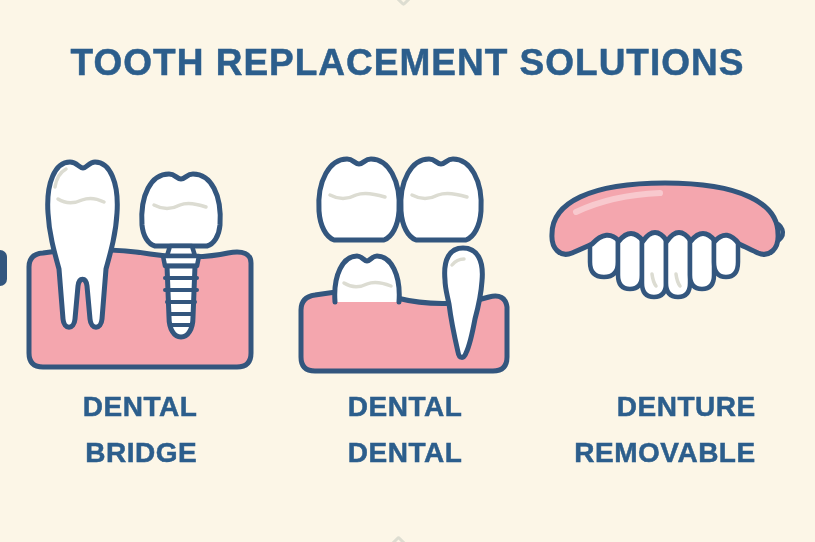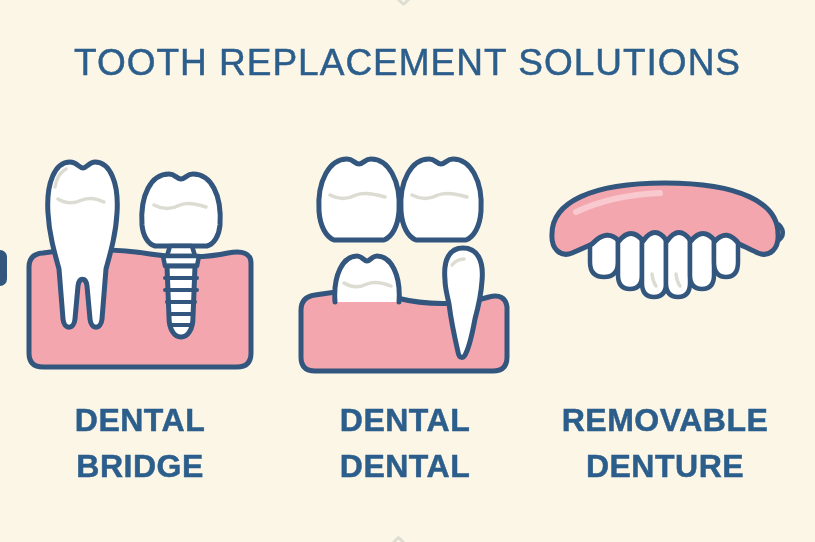--- a/index.html
+++ b/index.html
@@ -8,31 +8,31 @@
     --outline-navy:#33567E;
     --gum-pink:#F4A6AE;
     --tooth-white:#FFFFFF;
     --detail-gray:#DCDCD2;
     --blush-pink:#F8C9CE;
   }
   *{margin:0;padding:0;box-sizing:border-box}
   body{font-family:"Liberation Sans",sans-serif;background:#fff}
   .canvas{position:relative;width:815px;height:542px;background:var(--background);overflow:hidden}
   .title{position:absolute;top:42px;left:0;width:100%;text-align:center;
-         font-size:37px;font-weight:400;letter-spacing:1px;color:var(--text-navy);
+         font-size:37px;font-weight:700;letter-spacing:1px;color:var(--text-navy);
          -webkit-text-stroke:.5px currentColor}
   figure{position:absolute;top:149px;display:flex;flex-direction:column;align-items:center}
   .fig-implant{left:15px;width:250px}
   .fig-bridge{left:288px;width:234px}
   .fig-denture{left:528px;width:274px}
   .art{display:block}
   .art-implant{width:232px;height:228px}
   .art-bridge{width:216px;height:228px}
   .art-denture{width:246px;height:150px;margin-top:21px;margin-bottom:57px}
-  .caption{margin-top:20px;text-align:center;font-size:32px;font-weight:700;
+  .caption{margin-top:7px;text-align:right;font-size:28px;font-weight:700;
            line-height:46px;letter-spacing:.5px;color:var(--text-navy);
            -webkit-text-stroke:.5px currentColor}
   .caption span{display:block}
   svg .o{stroke:var(--outline-navy);stroke-width:5;stroke-linejoin:round;stroke-linecap:round}
   svg .thin{stroke-width:4.5}
   svg .tooth{fill:var(--tooth-white)}
   svg .gum{fill:var(--gum-pink)}
   svg .detail{fill:none;stroke:var(--detail-gray);stroke-width:3.5;stroke-linecap:round}
   svg .thread{fill:none;stroke:var(--outline-navy);stroke-width:4;stroke-linecap:round}
   svg .stroke-only{fill:none;stroke:var(--outline-navy);stroke-width:5;stroke-linecap:round}
@@ -113,18 +113,18 @@
         <path class="tooth o thin" d="M172,40 L196,40 L196,92 Q196,107 184,107 Q172,107 172,92 Z"></path>
       </g>
       <path class="detail" d="M110,104 q1,8 4,12 M134,104 q1,8 4,12"></path>
 
       <path class="stroke-only" style="stroke-width:4.5" d="M230,52 C241,54 244,64 237,70 C233,74 227,73 226,68"></path>
 
       <path class="gum o" d="M10,64 C10,33 48,13 123,13 C198,13 236,33 236,64 C237,78 228,88 216,83 C210,80 203,77 197,74 Q185,58 173,71 Q161,56 149,71 Q137,54 125,71 Q113,54 101,71 Q89,56 77,71 Q65,58 50,74 C44,77 37,80 30,83 C18,88 9,78 10,64 Z"></path>
       <path class="blush" d="M34,42 Q70,25 118,23"></path>
     </svg>
     <figcaption class="caption">
+      <span>DENTURE</span>
       <span>REMOVABLE</span>
-      <span>DENTURE</span>
     </figcaption>
   </figure>
 
 </div>
 
 </body></html>

